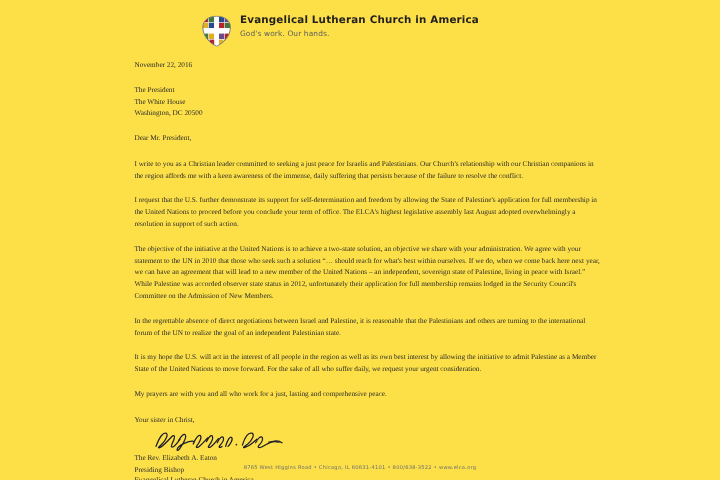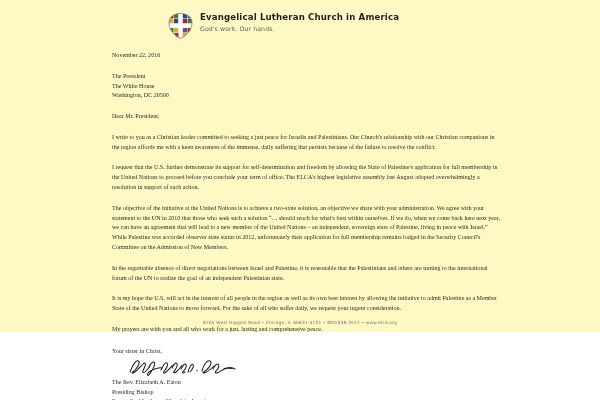--- a/index.html
+++ b/index.html
@@ -10,22 +10,22 @@
   body {
     width: 600px;
     height: 400px;
     overflow: hidden;
     font-family: "Liberation Serif", serif;
     color: #2a2a2a;
   }
   .page {
     position: relative;
     width: 600px;
-    height: 332px;
-    background: #fef9c3;
+    height: 400px;
+    background: #fde047;
     box-sizing: border-box;
   }
 
   
   .letterhead {
     display: flex;
     align-items: flex-start;
     padding: 12px 0 0 168px;
     gap: 7px;
   }

